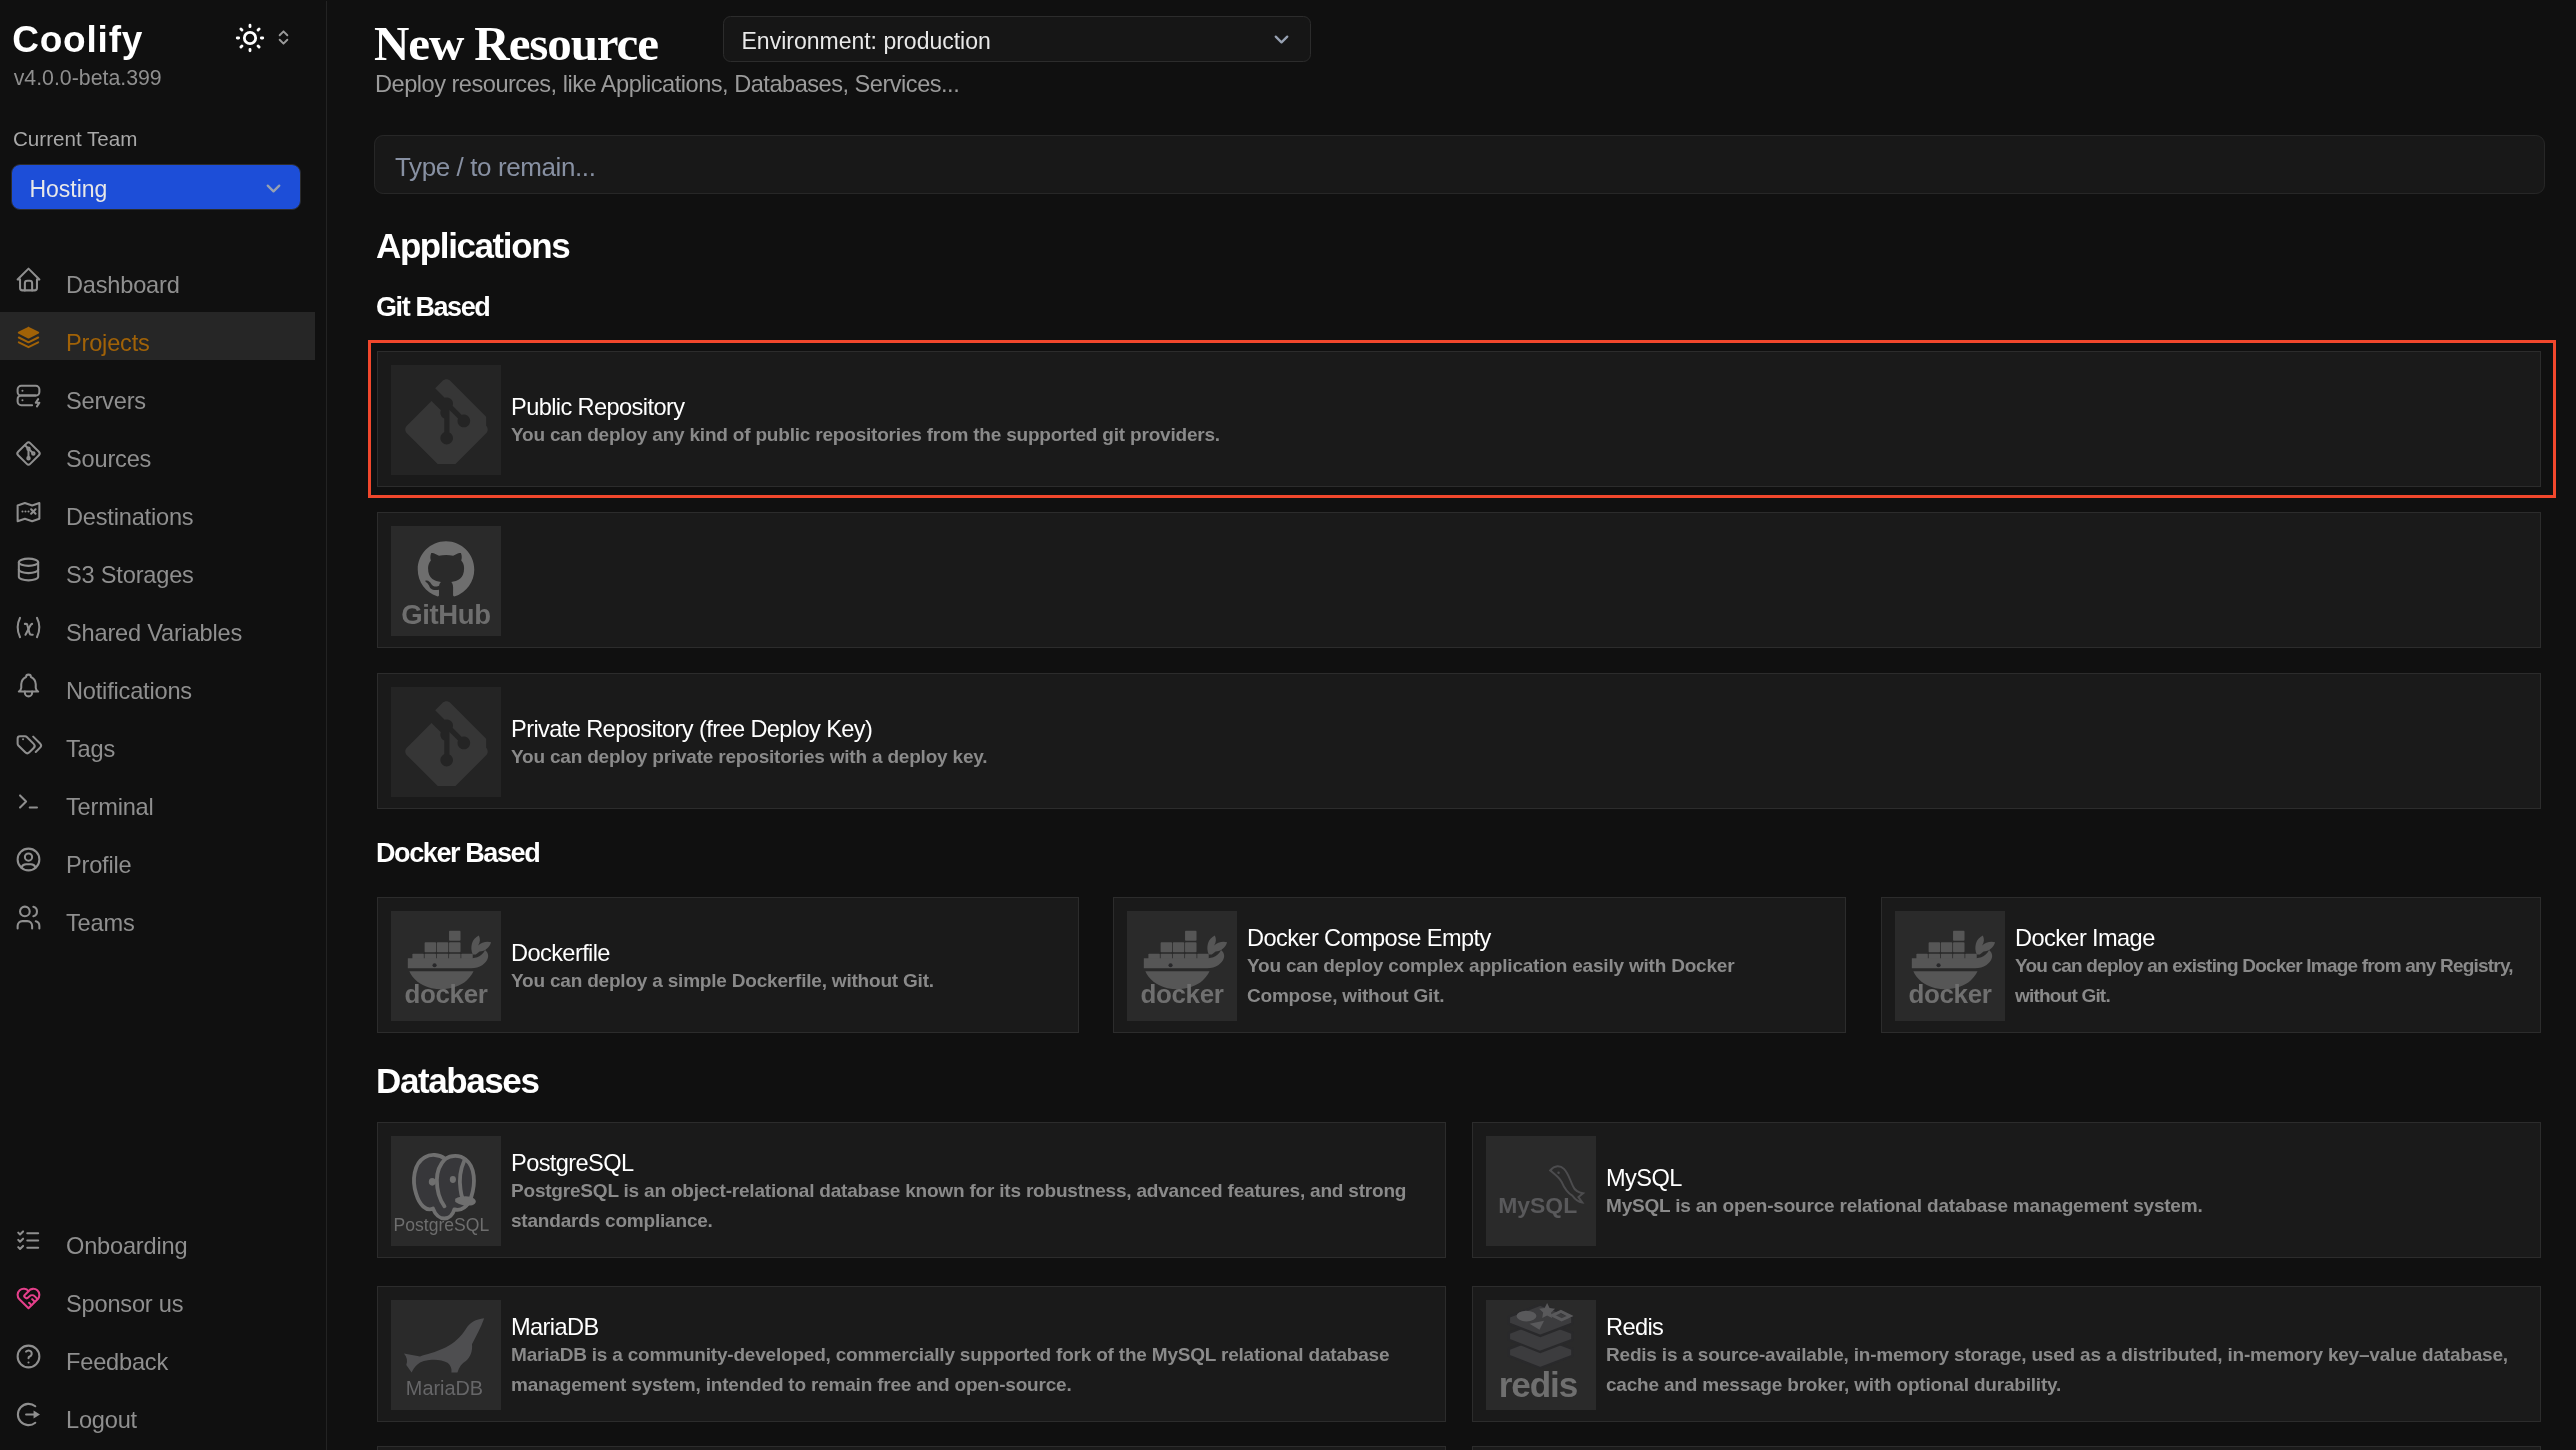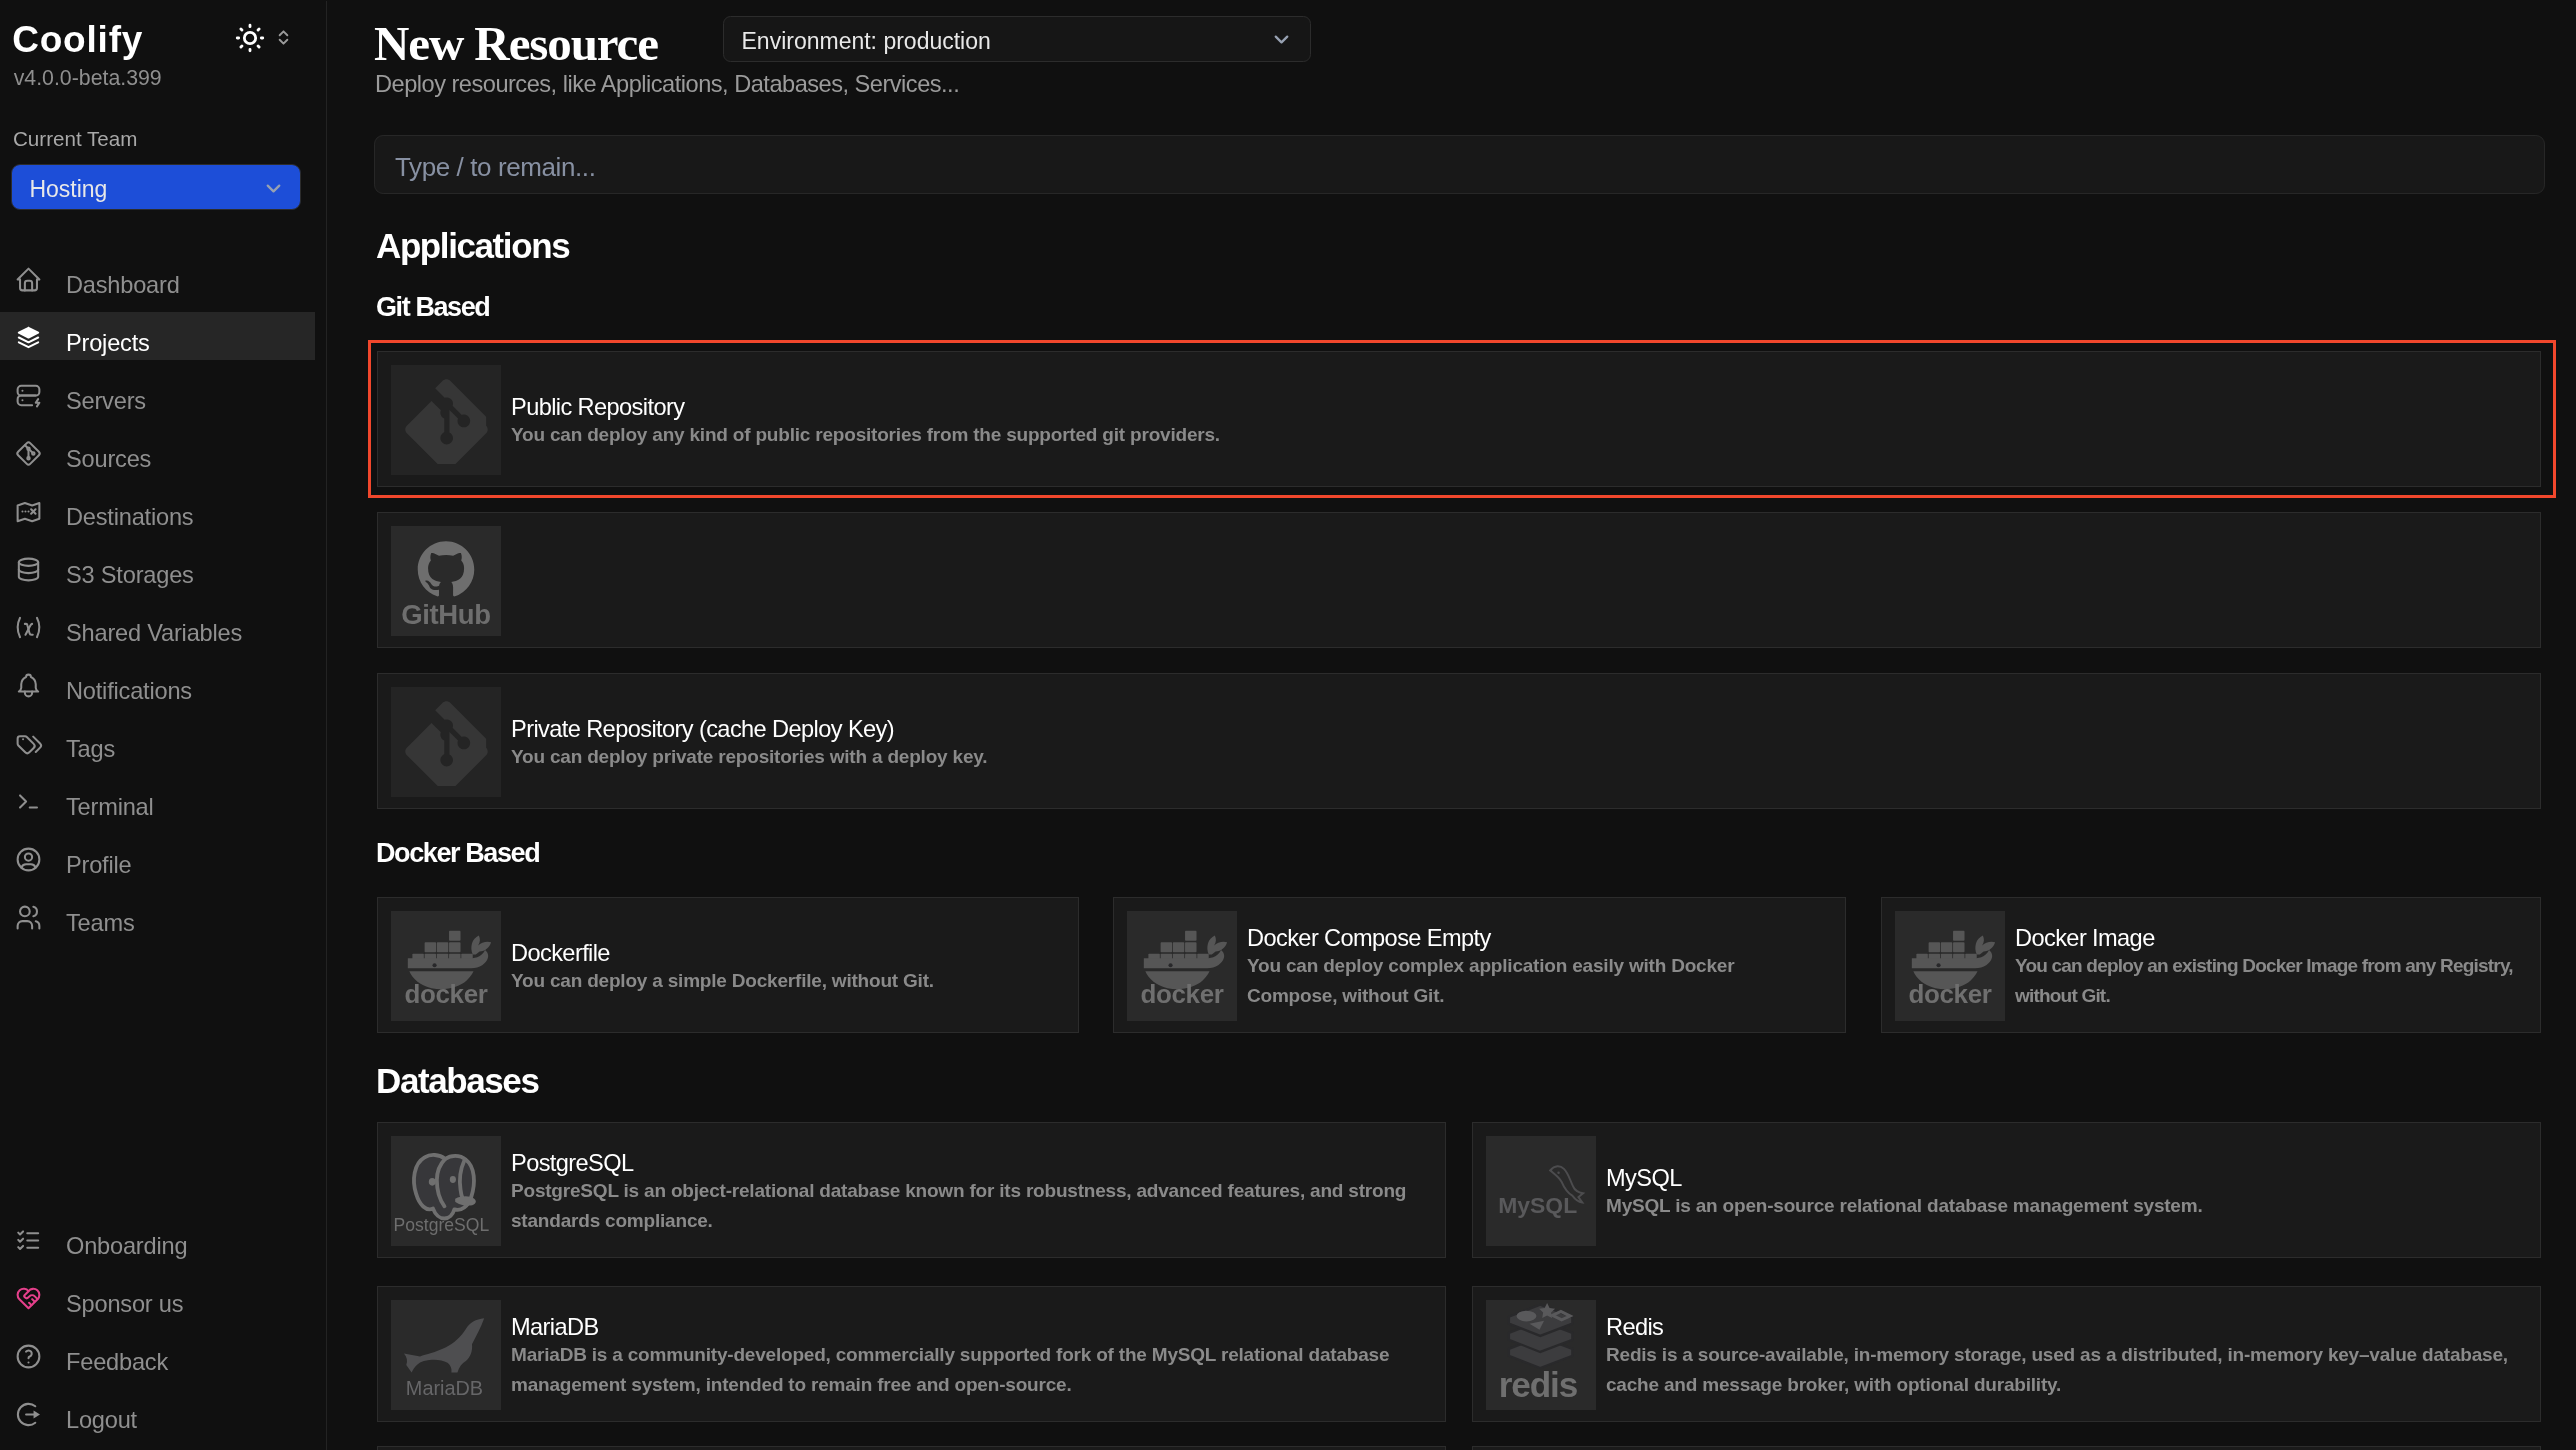--- a/index.html
+++ b/index.html
@@ -17,21 +17,21 @@
 #teamlabel { position:absolute; left:13px; top:128px; font-size:20.6px; color:#a8a8a8; line-height:1; }
 #teamselect { position:absolute; left:11.4px; top:163px; width:290px; height:46px;
   background:#1d4ed8; border:1.5px solid #2c2c2c; border-radius:9.1px; }
 #teamselect .txt { position:absolute; left:17px; top:10.7px; font-size:23px; color:#e8e8e8; }
 #teamselect svg.chev { position:absolute; right:15.2px; top:12.2px; color:#97a1b2; }
 
 nav { position:absolute; left:0; top:249px; width:327px; }
 .nitem { position:relative; height:58px; display:flex; align-items:center; color:#8f8f8f; }
 .nitem .nic { position:absolute; left:13.7px; width:30.5px; height:30.5px; display:flex; align-items:center; }
 .nitem .ntx { position:absolute; left:66px; font-size:23.6px; line-height:1; letter-spacing:-0.2px;margin-top:13px; }
-.nitem.active { color:#ffffff; }
+.nitem.active { color:#a16207; }
 .nitem.active::before { content:""; position:absolute; left:0; top:3.8px; height:48px; width:315px; background:#262626; }
 .nitem .nic, .nitem .ntx { z-index:1; }
 #nav-bottom { position:absolute; left:0; top:1210px; width:327px; }
 .pink { color:#e5408b !important; }
 
 
 #main { position:absolute; left:328px; top:0; width:2248px; height:1450px; }
 h1 { position:absolute; left:46px; top:14.5px; font-size:49px; font-weight:700; color:#fff; line-height:1.2; letter-spacing:-1.1px;font-family:Liberation Serif, serif; }
 #envsel { position:absolute; left:395px; top:16px; width:588px; height:46px;
   background:#161616; border:1.5px solid #2c2c2c; border-radius:7.6px; }
@@ -293,21 +293,21 @@
             </svg>
           </div>
     </div>
     <div class="card" style="left:49px; top:673px; width:2164px; height:136px;">
       <div class="icbox" style="background:#242424;">
             <svg width="87" height="87" viewBox="0 0 97 97">
               <path fill="#363636" d="M92.71 44.408 52.591 4.291c-2.31-2.311-6.057-2.311-8.369 0l-8.33 8.332L46.459 23.19c2.456-.83 5.272-.273 7.229 1.685 1.969 1.97 2.521 4.81 1.67 7.275l10.186 10.185c2.465-.85 5.307-.3 7.275 1.671 2.75 2.75 2.75 7.206 0 9.958-2.752 2.751-7.208 2.751-9.961 0-2.068-2.07-2.58-5.11-1.531-7.658l-9.5-9.499v24.997c.67.332 1.303.774 1.861 1.332 2.75 2.75 2.75 7.206 0 9.959-2.75 2.749-7.209 2.749-9.957 0-2.75-2.754-2.75-7.21 0-9.959.68-.679 1.467-1.193 2.307-1.537V46.38c-.84-.344-1.625-.853-2.307-1.537-2.083-2.082-2.584-5.14-1.516-7.698L31.798 26.73 4.288 54.239c-2.311 2.313-2.311 6.06 0 8.371l40.121 40.118c2.31 2.311 6.056 2.311 8.369 0L92.71 62.777c2.312-2.311 2.312-6.06 0-8.369"></path>
             </svg>
           </div>
       <div class="ctext">
-            <div class="ctitle">Private Repository (cache Deploy Key)</div>
+            <div class="ctitle">Private Repository (free Deploy Key)</div>
             <div class="cdesc">You can deploy private repositories with a deploy key.</div>
           </div>
     </div>
     <div class="h3" style="left:48px; top:840px;">Docker Based</div>
     <div class="card" style="left:49px; top:897px; width:702px; height:136px;">
       <div class="icbox" style="background:#2a2a2a;">
             <svg width="110" height="110" viewBox="0 0 144 144">
 <g fill="#565656">
 <rect x="76" y="26" width="15" height="13" rx="1"></rect>
 <rect x="44" y="41" width="15" height="13" rx="1"></rect>

